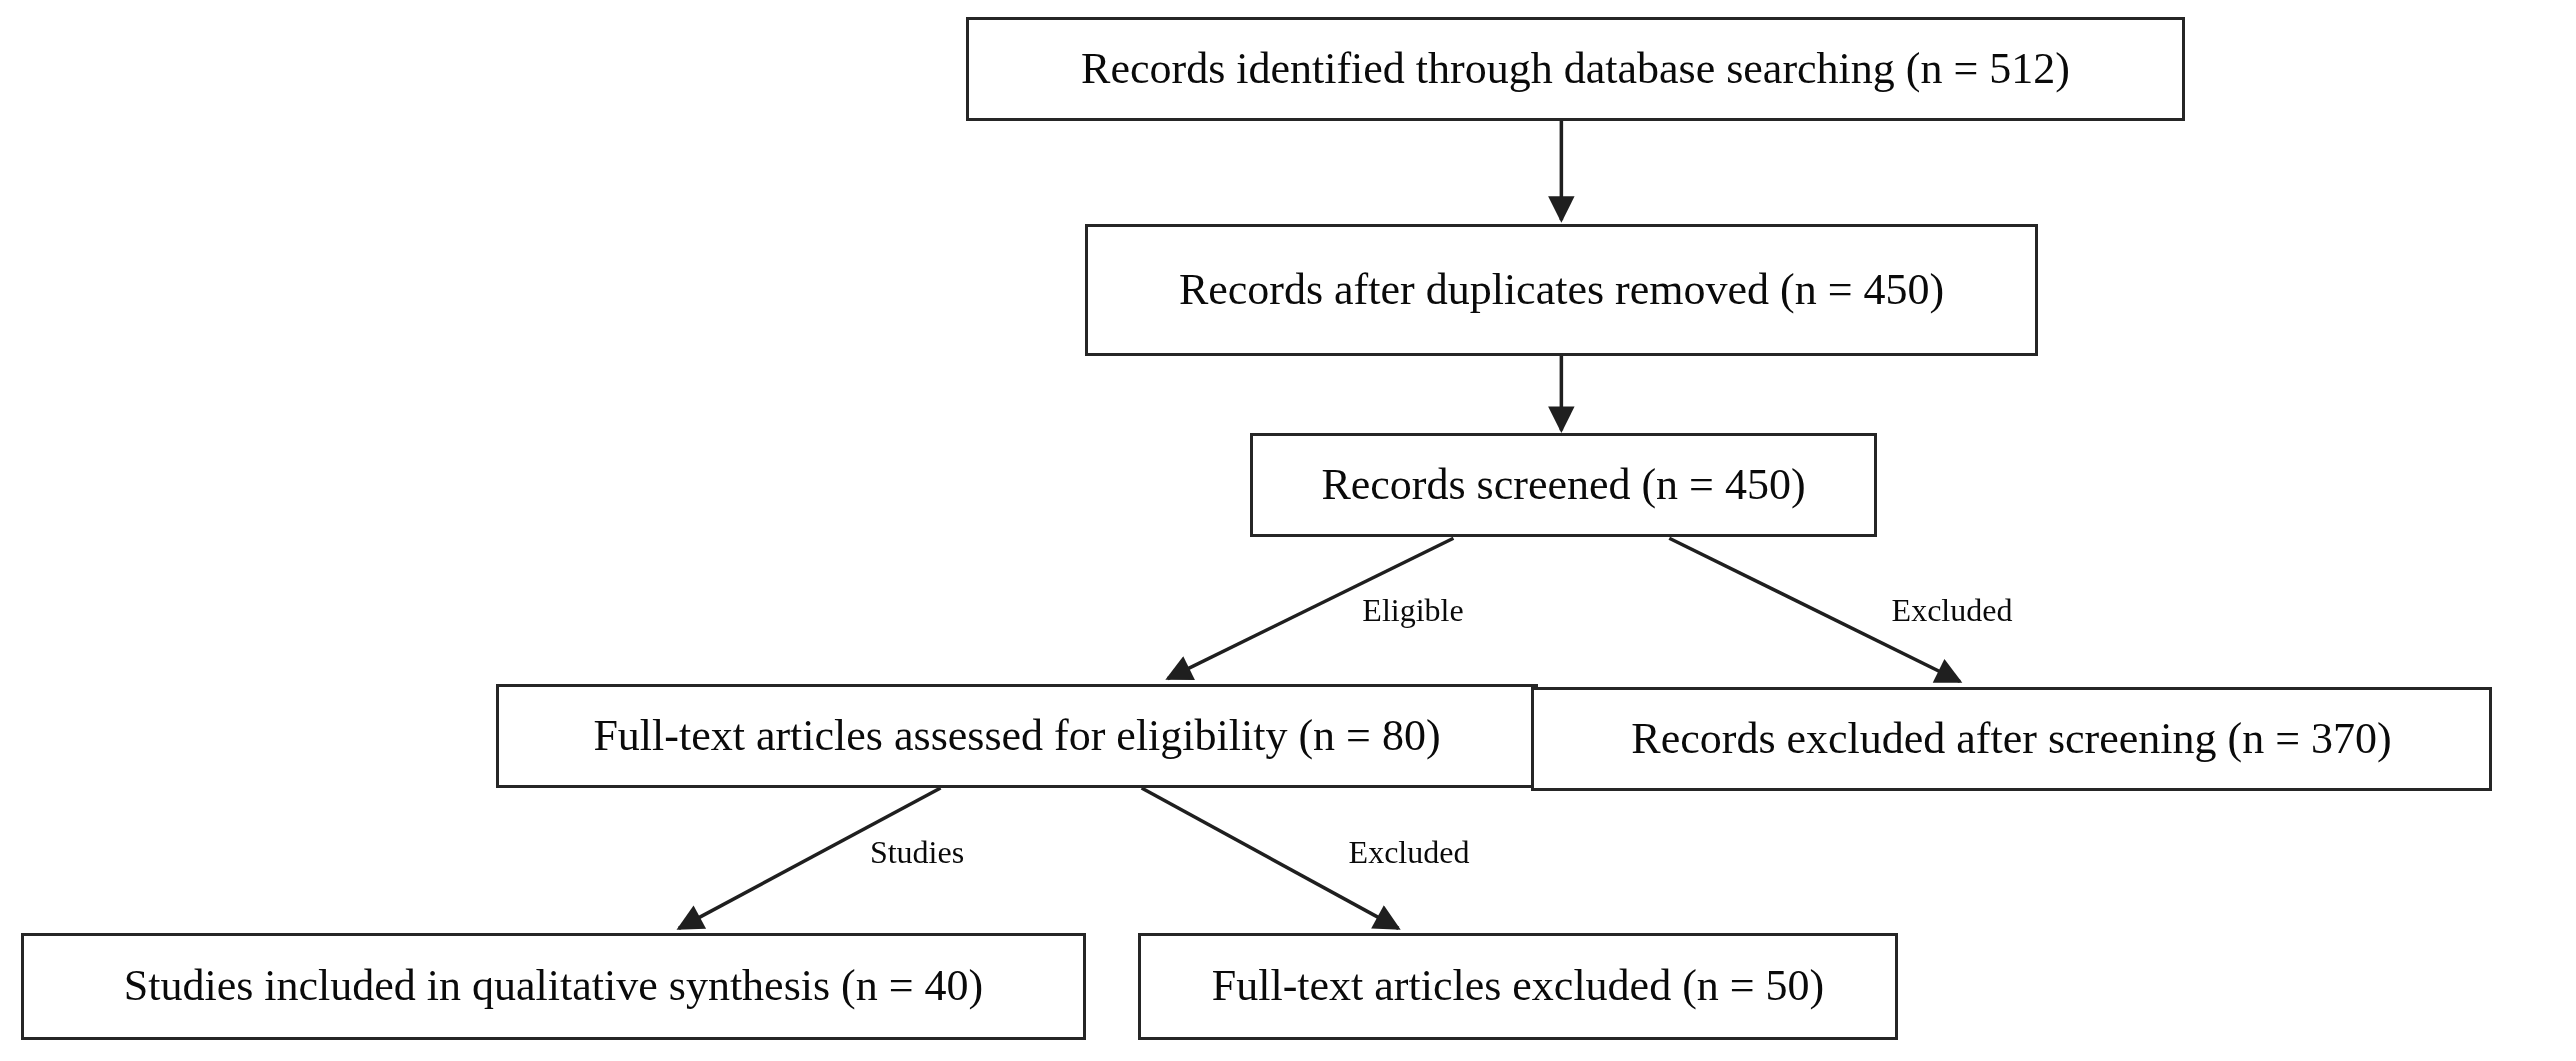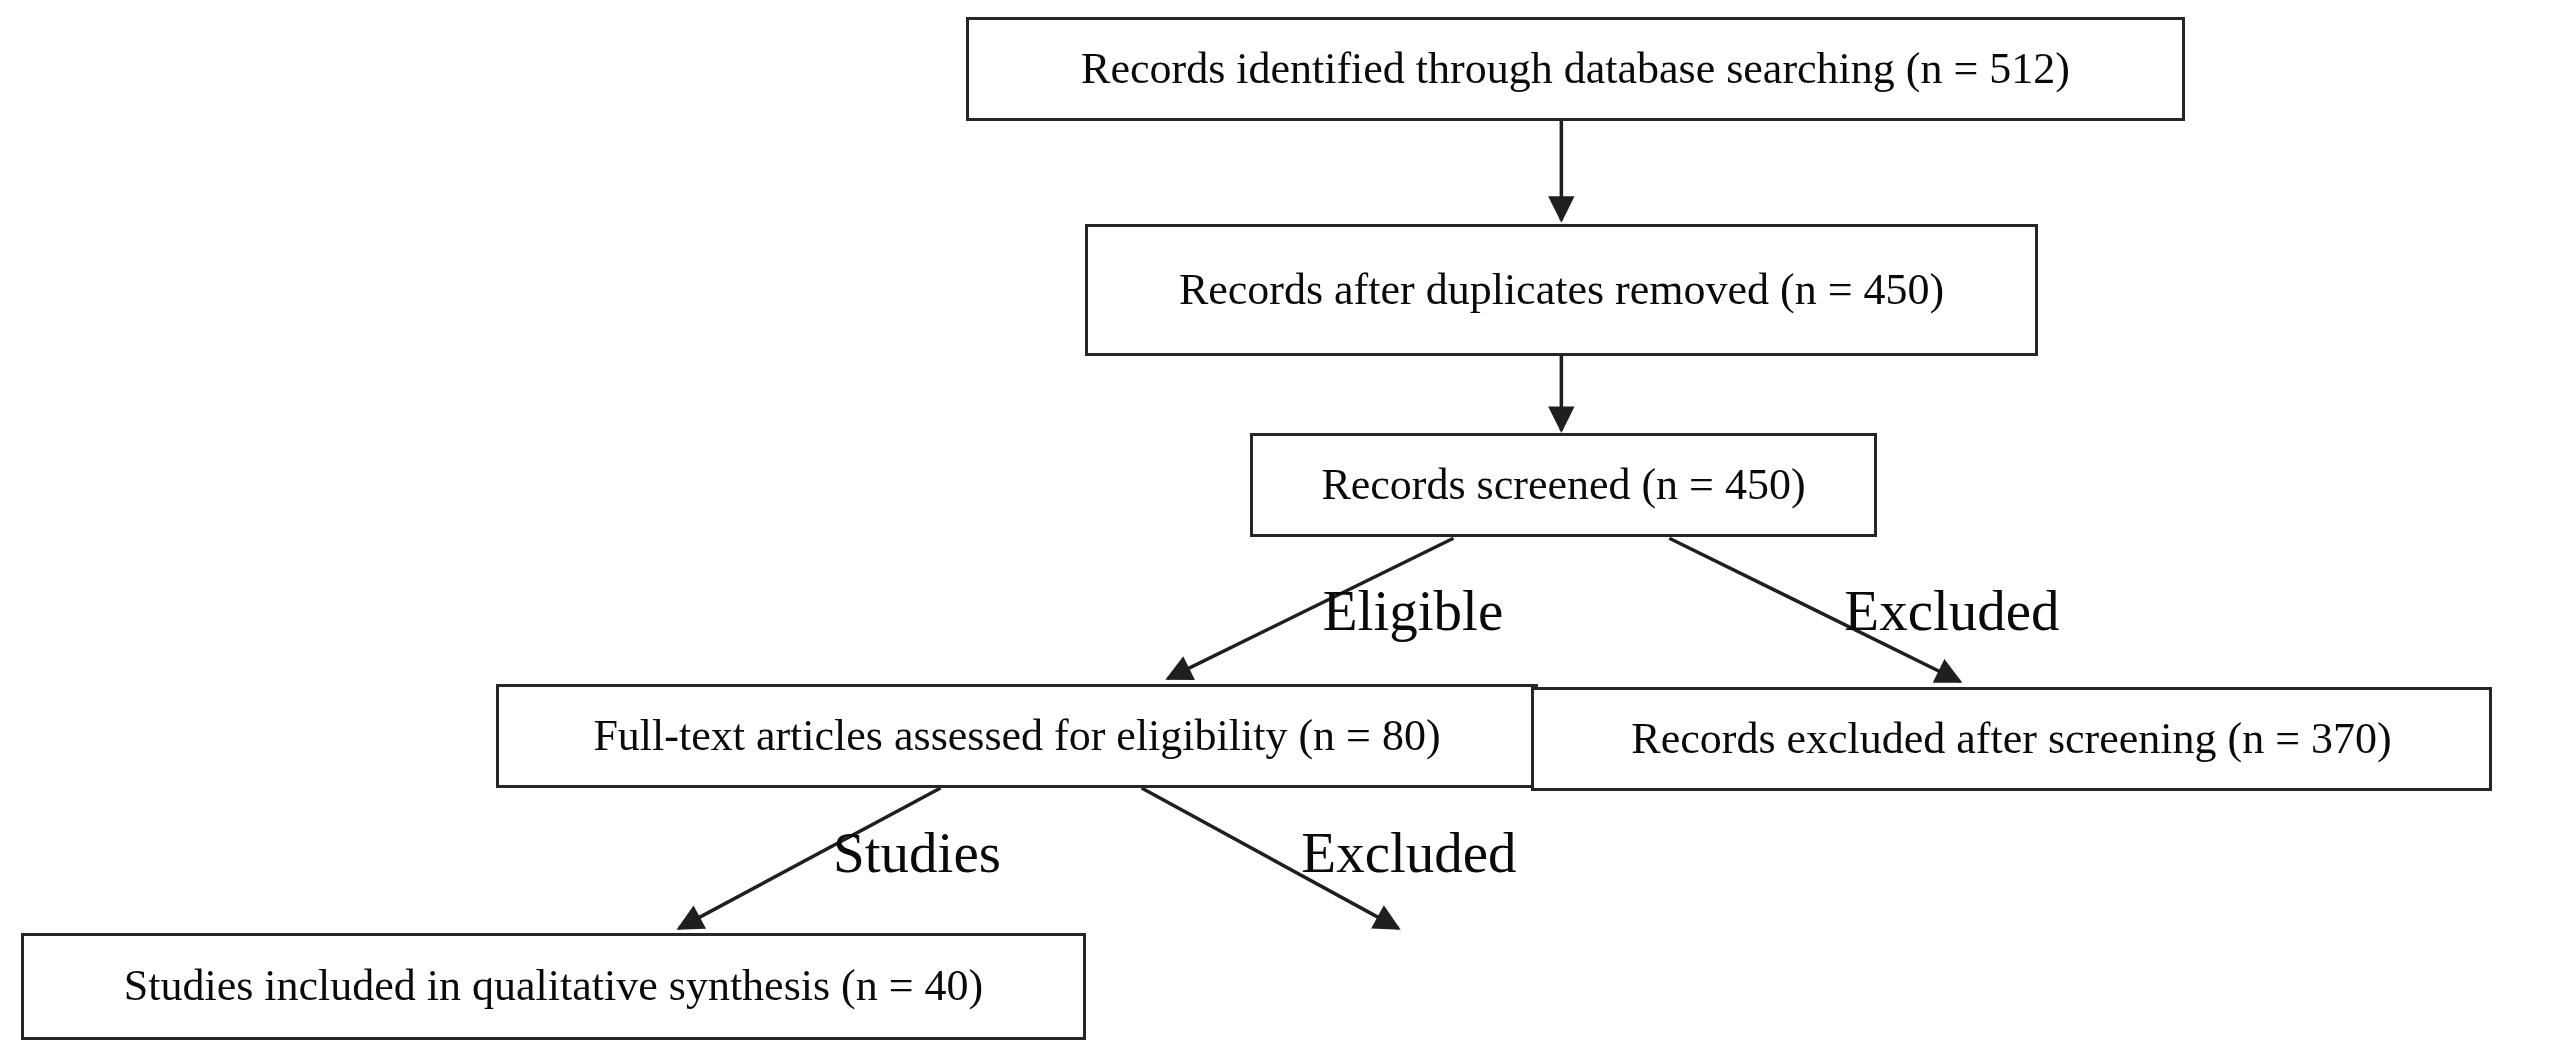--- a/index.html
+++ b/index.html
@@ -26,21 +26,21 @@
     justify-content: center;
     text-align: center;
     font-size: 44px;
     line-height: 1.1;
     padding: 0 10px;
     white-space: nowrap;
   }
   .edge-label {
     position: absolute;
     transform: translate(-50%, -50%);
-    font-size: 57px;
+    font-size: 32px;
     white-space: nowrap;
     background: transparent;
   }
   svg.edges {
     position: absolute;
     left: 0;
     top: 0;
     width: 2576px;
     height: 1061px;
   }
@@ -73,20 +73,21 @@
   <div class="node" style="left:1085px; top:224px; width:953px; height:132px;">Records after duplicates removed (n = 450)</div>
 
   <div class="node" style="left:1250px; top:433px; width:627px; height:104px;">Records screened (n = 450)</div>
 
   <div class="node" style="left:496px; top:684px; width:1042px; height:104px;">Full-text articles assessed for eligibility (n = 80)</div>
 
   <div class="node" style="left:1531px; top:687px; width:961px; height:104px;">Records excluded after screening (n = 370)</div>
 
   <div class="node" style="left:21px; top:933px; width:1065px; height:107px;">Studies included in qualitative synthesis (n = 40)</div>
 
+  <div class="node" style="left:1138px; top:933px; width:760px; height:107px;">Full-text articles excluded (n = 50)</div>
 
   <div class="edge-label" style="left:1413px; top:610px;">Eligible</div>
 
   <div class="edge-label" style="left:1952px; top:610px;">Excluded</div>
 
   <div class="edge-label" style="left:917px; top:852px;">Studies</div>
 
   <div class="edge-label" style="left:1409px; top:852px;">Excluded</div>
 
 </div>

